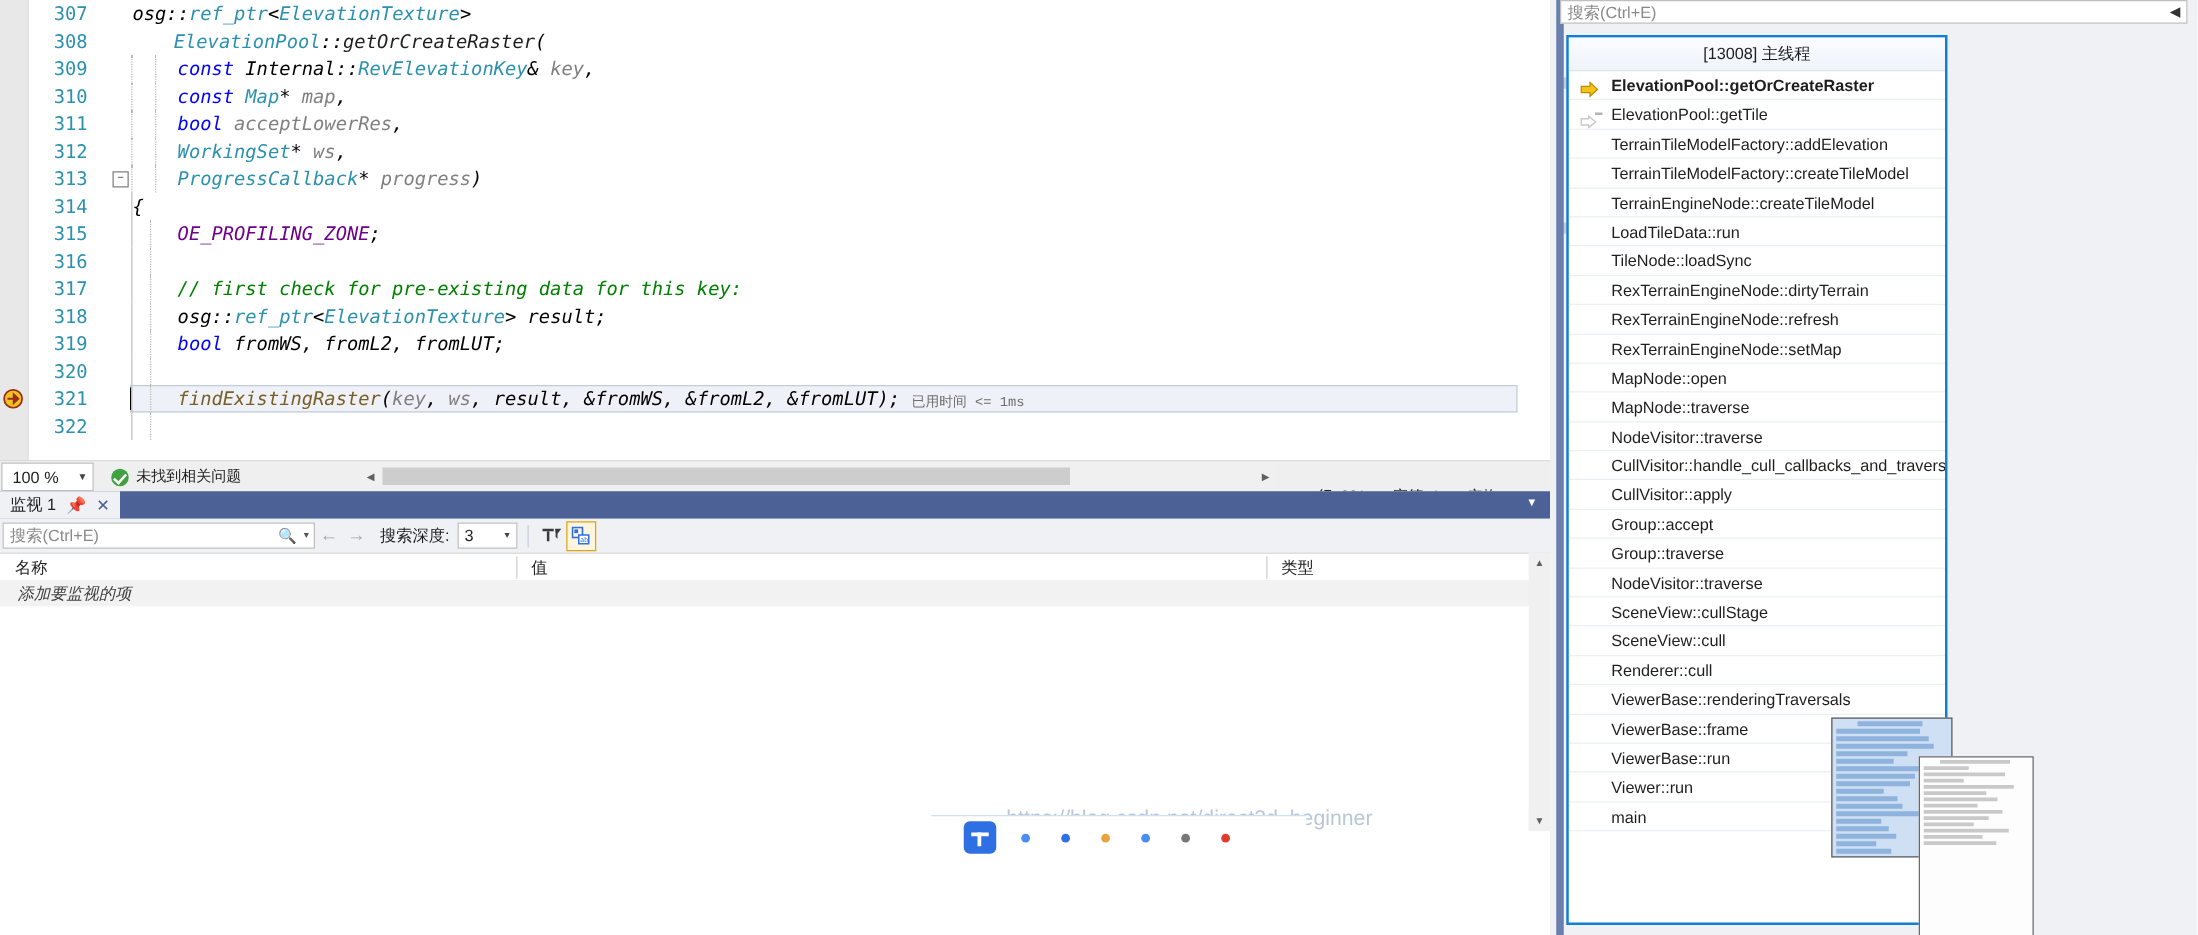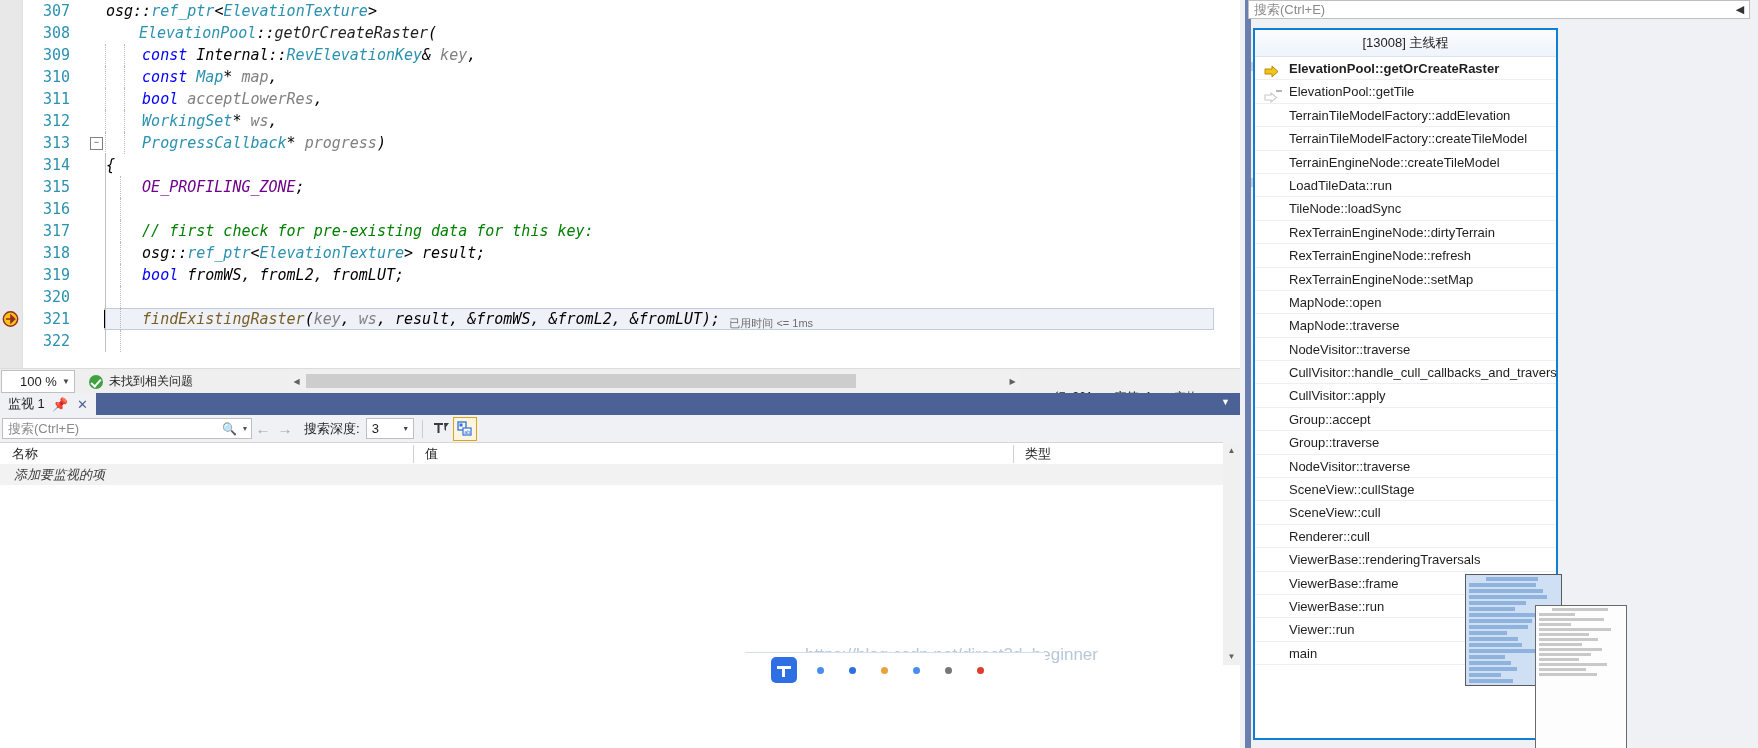--- a/index.html
+++ b/index.html
@@ -61,21 +61,21 @@
   
   .cur-row{
     position:absolute;left:104px;top:0;height:22px;
     background:#eef2f8;border:1px solid #c3cdd9;box-sizing:border-box;
   }
   .cur-caret{
     position:absolute;left:104px;top:2px;width:1px;height:18px;background:#000;
   }
   .elapsed{
     position:absolute;top:4px;
-    font-family:Liberation Sans, sans-serif;font-size:11px;color:#6d6d6d;
+    font-family:Liberation Mono, monospace;font-size:11px;color:#6d6d6d;
   }
   .cur-arrow{
     position:absolute;left:2px;top:3px;
   }
 
   
   #editor-vscroll{
     position:absolute;right:0;top:0;width:17px;height:368px;
     background:#f0f0f0;border-left:1px solid #e4e4e4;
   }
@@ -95,21 +95,21 @@
   #editor-status{
     position:absolute;left:0;top:368px;width:1240px;height:25px;
     background:#efefef;border-top:1px solid #dcdcdc;
     display:flex;align-items:center;font-size:12px;color:#1e1e1e;
   }
   .zoom-box{
     width:74px;height:23px;margin-left:1px;background:#ffffff;
     border:1px solid #bfbfbf;display:flex;align-items:center;
     box-sizing:border-box;
   }
-  .zoom-box .zv{flex:1;padding-left:18px;font-size:13px;}
+  .zoom-box .zv{flex:1;padding-left:8px;font-size:13px;}
   .zoom-box .za{width:16px;text-align:center;font-size:8px;color:#444;}
   .ok-badge{
     display:flex;align-items:center;margin-left:14px;
   }
   .ok-circle{
     width:14px;height:14px;border-radius:50%;background:#3fa13f;
     position:relative;margin-right:6px;
   }
   .ok-circle:after{
     content:"";position:absolute;left:4px;top:2px;width:4px;height:8px;

